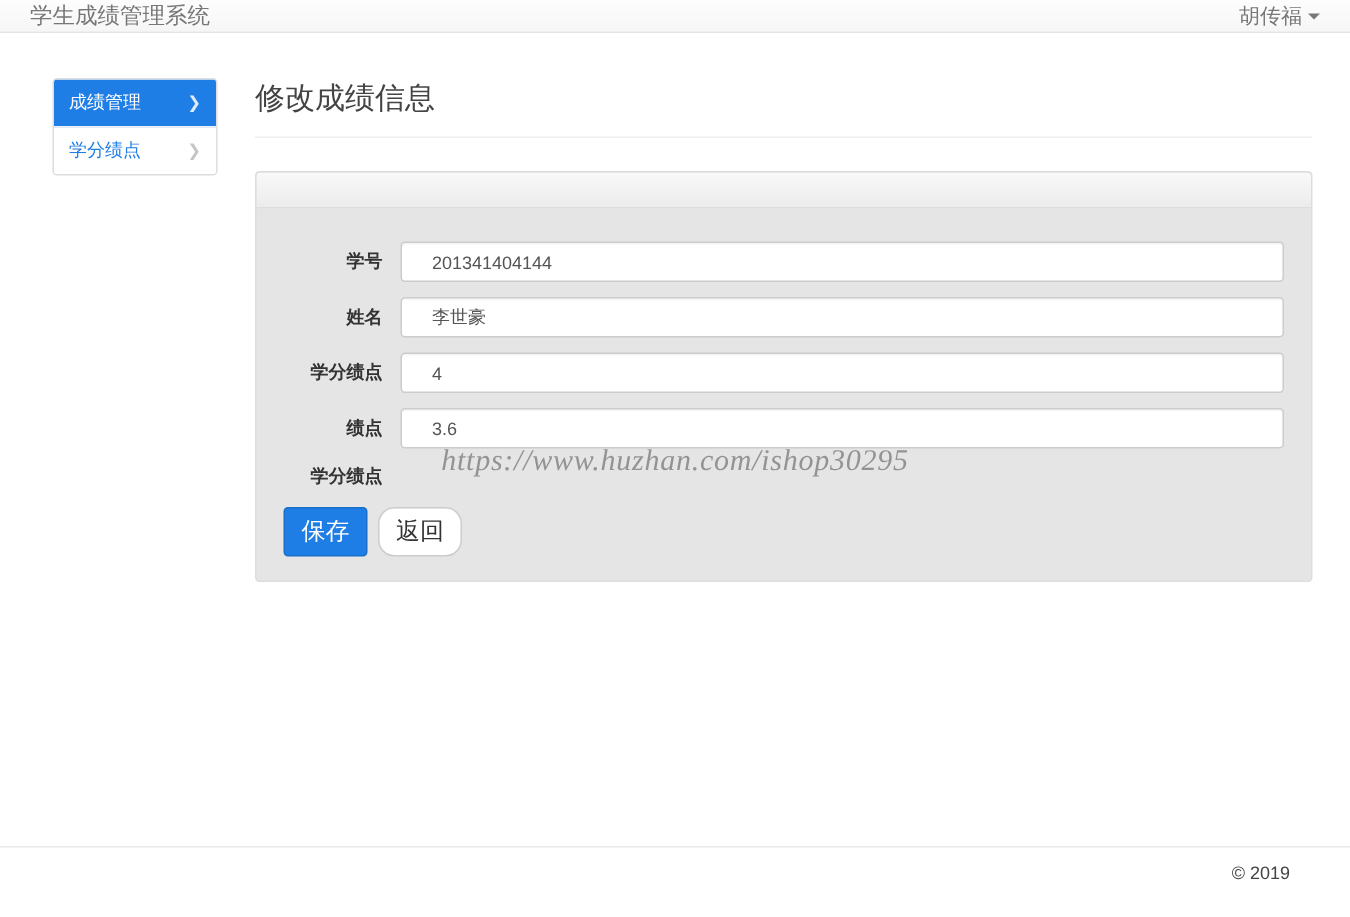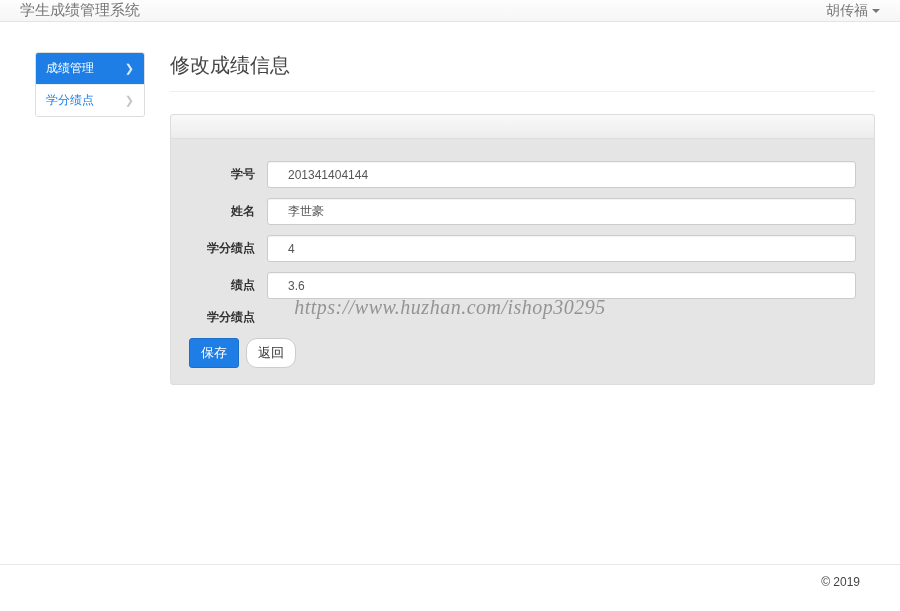--- a/index.html
+++ b/index.html
@@ -133,21 +133,21 @@
     .form-input::placeholder { color: #999; }
     .form-actions {
       padding-left: 0;
       margin-top: 12px;
       display: flex;
       gap: 7px;
     }
     .btn {
       display: inline-block;
       padding: 5px 11px;
-      font-size: 13px;
+      font-size: 16px;
       border-radius: 3px;
       cursor: pointer;
       border: 1px solid transparent;
     }
     .btn-primary {
       background: #1e7ee6;
       color: #fff;
       border-color: #1a6fc9;
     }
     .btn-default {

